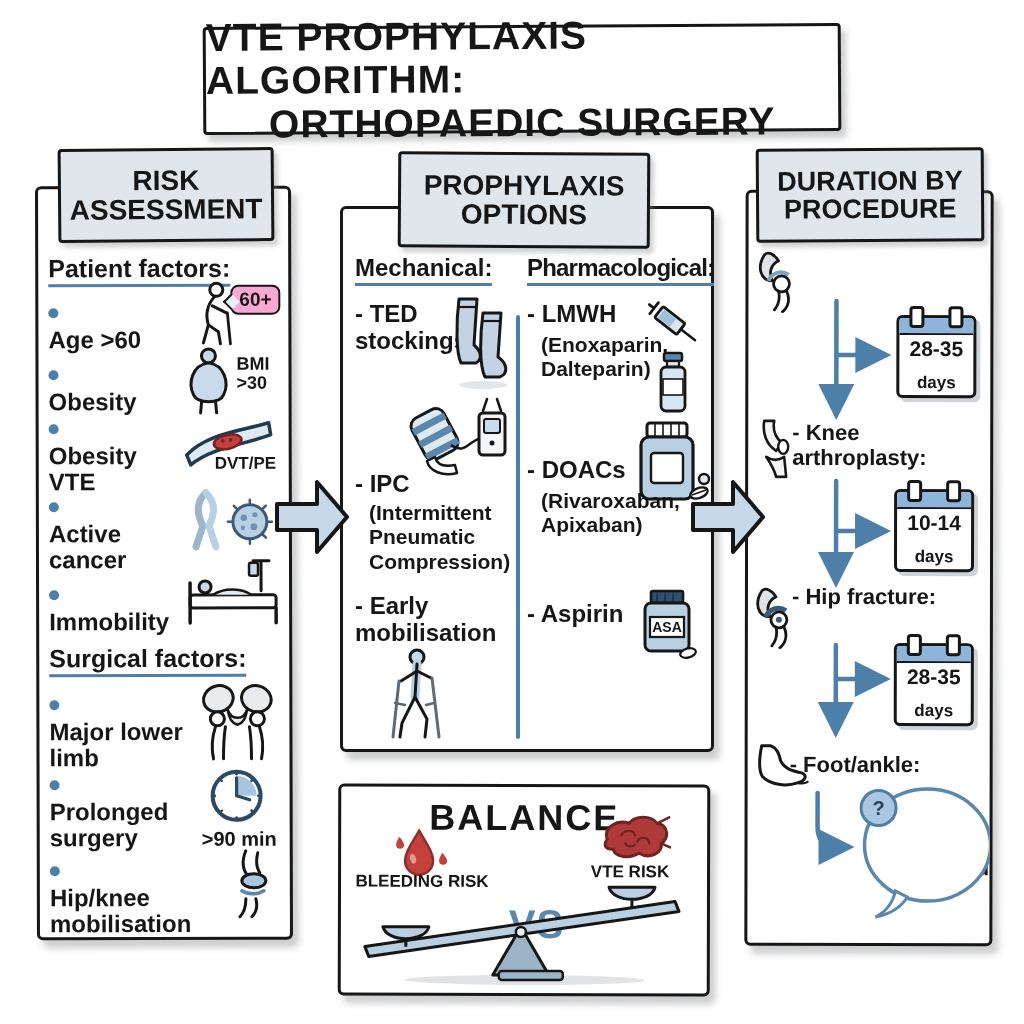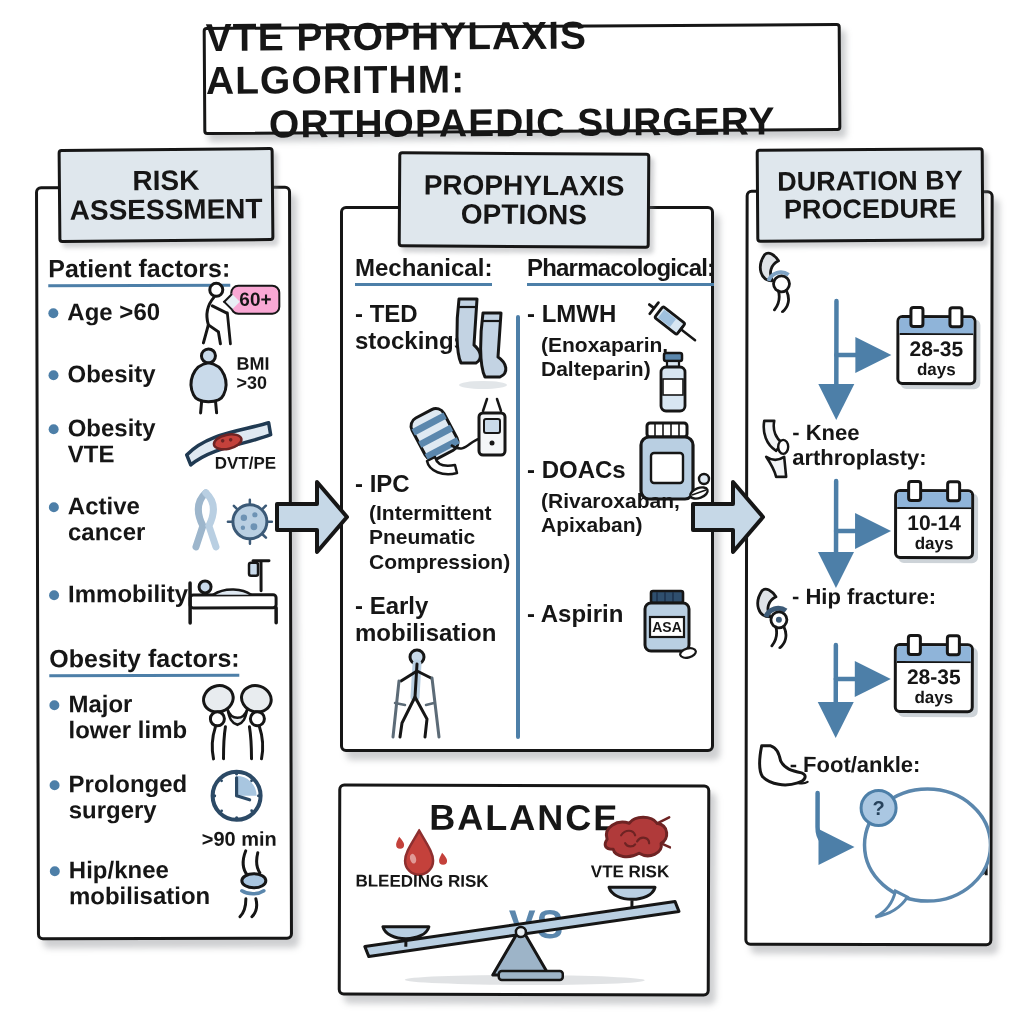--- a/index.html
+++ b/index.html
@@ -9,21 +9,21 @@
          box-shadow:6px 8px 6px rgba(125,130,135,.38);z-index:1;}
   .headerbox{position:absolute;background:#dfe7ed;border:3.5px solid #161616;border-radius:4px;
          display:flex;align-items:center;justify-content:center;text-align:center;
          font-weight:700;z-index:6;box-shadow:4px 5px 4px rgba(125,130,135,.35);line-height:1.05;}
   .titlebox{position:absolute;left:203px;top:25px;width:632px;height:102px;background:#fff;
          border:3.5px solid #161616;border-radius:4px;display:flex;flex-direction:column;
          align-items:center;justify-content:center;transform:rotate(-.35deg);
          box-shadow:5px 7px 6px rgba(125,130,135,.4);z-index:6;}
   .titlebox div{font-size:39px;font-weight:700;letter-spacing:1px;line-height:1.12;}
   .abs{position:absolute;}
-  .row{position:absolute;display:flex;gap:9px;align-items:flex-start;}
+  .row{position:absolute;display:flex;gap:9px;align-items:flex-start;flex-direction:column;}
   .dot{width:10px;height:10px;border-radius:50%;background:#4d7fa8;margin-top:9px;flex:0 0 auto;}
   .lbl{font-size:24px;font-weight:700;line-height:1.1;}
   .heading{position:absolute;font-size:25px;font-weight:700;border-bottom:3.5px solid #4d7fa8;
            padding-bottom:3px;line-height:1.05;}
   .ann{position:absolute;font-weight:700;line-height:1.05;font-size:18px;}
   .name{position:absolute;font-size:24px;font-weight:700;line-height:1.12;}
   .detail{position:absolute;font-size:21px;font-weight:700;line-height:1.16;}
   .rlabel{position:absolute;font-size:22px;font-weight:700;line-height:1.12;}
   .bubble{position:absolute;background:#f9a8d4;border:2.5px solid #161616;border-radius:8px;
           font-size:19px;font-weight:700;padding:2px 7px;z-index:3;}
@@ -31,21 +31,21 @@
           background:#e9eff5;border-left:2.5px solid #161616;border-bottom:2.5px solid #161616;
           transform:rotate(45deg);}
   .divider{position:absolute;width:3.5px;background:#4d7fa8;border-radius:2px;}
   .calendar{position:absolute;width:80px;z-index:3;}
   .cal-body{position:relative;background:#fff;border:3px solid #161616;border-radius:6px;
             box-shadow:4px 4px 0 #cdd3d8;padding-bottom:4px;}
   .cal-head{height:15px;background:#8fb4d9;border-bottom:2.5px solid #161616;border-radius:3px 3px 0 0;}
   .cal-ring{position:absolute;top:-9px;width:9px;height:16px;background:#fff;border:3px solid #161616;
             border-radius:4px;z-index:4;}
   .cal-num{text-align:center;font-size:21px;font-weight:700;margin-top:3px;line-height:1;}
-  .cal-unit{text-align:center;font-size:17px;font-weight:700;line-height:1;margin-top:2px;}
+  .cal-unit{text-align:center;font-size:17px;font-weight:700;line-height:1;margin-top:15px;}
   .qbadge{position:absolute;width:32px;height:32px;border-radius:50%;background:#aac7e2;
           border:3px solid #4d7fa8;display:flex;align-items:center;justify-content:center;
           font-size:20px;font-weight:700;color:#27425c;z-index:5;}
   .vs{position:absolute;font-size:40px;font-weight:700;color:#5b87ad;letter-spacing:1px;}
   .biglabel{position:absolute;font-size:17px;font-weight:700;text-align:center;line-height:1.08;}
   svg text{font-family:"Liberation Sans",sans-serif;}
   .arrowblk{position:absolute;z-index:9;}
   .flow{position:absolute;left:0;top:0;z-index:2;}
 </style>
 </head>
@@ -121,21 +121,21 @@
     </div>
     <svg class="abs" style="left:146px;top:368px;" width="98" height="70" viewBox="0 0 98 70">
       <path d="M76 4 V34 M68 4 H84" stroke="#161616" stroke-width="3" stroke-linecap="round"></path>
       <rect x="64" y="6" width="9" height="13" rx="2" fill="#c9daea" stroke="#161616" stroke-width="2.5"></rect>
       <circle cx="20" cy="30" r="6" fill="#c9daea" stroke="#161616" stroke-width="3"></circle>
       <rect x="5" y="38" width="86" height="13" rx="3" fill="#fff" stroke="#161616" stroke-width="3"></rect>
       <path d="M28 38 C40 30 58 32 66 38" fill="#dfe9f2" stroke="#161616" stroke-width="2.5"></path>
       <path d="M5 26 V66 M91 51 V66" stroke="#161616" stroke-width="3.5" stroke-linecap="round"></path>
     </svg>
 
-    <div class="heading" style="left:10px;top:456px;">Obesity factors:</div>
+    <div class="heading" style="left:10px;top:456px;">Surgical factors:</div>
 
     <div class="row" style="left:10px;top:502px;width:140px;">
       <span class="dot"></span>
       <span class="lbl">Major lower limb</span>
     </div>
     <svg class="abs" style="left:160px;top:490px;" width="76" height="84" viewBox="0 0 76 84">
       <ellipse cx="19" cy="20" rx="15" ry="13" fill="#e8ecef" stroke="#161616" stroke-width="3" transform="rotate(-18 19 20)"></ellipse>
       <ellipse cx="57" cy="20" rx="15" ry="13" fill="#e8ecef" stroke="#161616" stroke-width="3" transform="rotate(18 57 20)"></ellipse>
       <path d="M28 30 C32 42 44 42 48 30 C46 40 44 44 38 46 C32 44 30 40 28 30 Z" fill="#e8ecef" stroke="#161616" stroke-width="2.5"></path>
       <circle cx="18" cy="40" r="7" fill="#fff" stroke="#161616" stroke-width="3"></circle>

